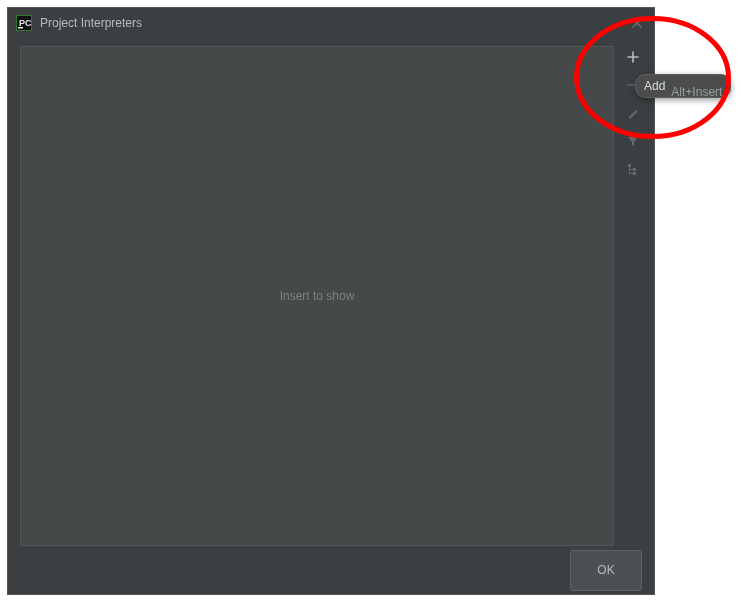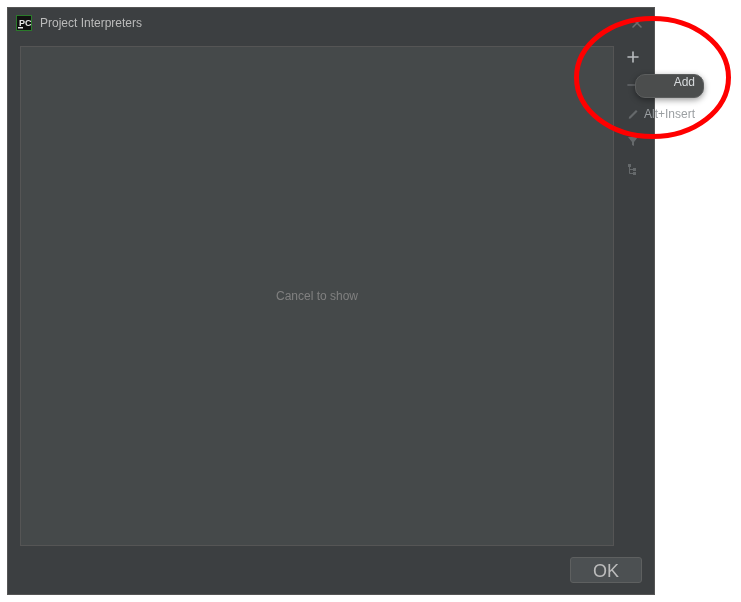--- a/index.html
+++ b/index.html
@@ -89,48 +89,47 @@
     .footer {
       height: 48px;
       display: flex;
       align-items: center;
       justify-content: flex-end;
       gap: 8px;
       padding: 0 12px;
     }
     .btn {
       min-width: 72px;
-      height: 26px;
+      height: 41px;
       background: #4c5052;
       border: 1px solid #5e6060;
       color: #bbbbbb;
-      font-size: 18px;
-      display: inline-flex;
-      align-items: flex-end;
+      font-size: 12px;
+      display: inline-flex;
+      align-items: center;
       justify-content: center;
       cursor: pointer;
       border-radius: 3px;
     }
     .tooltip {
       position: absolute;
       left: 635px;
       top: 74px;
       background: #4b4d4d;
       border: 1px solid #5c5e5e;
       color: #d7dadc;
       display: inline-flex;
-      align-items: flex-end;
+      align-items: center;
       height: 24px;
       padding: 0 8px;
       font-size: 12px;
       gap: 6px;
       border-radius: 10px;
       box-shadow: 0 2px 6px rgba(0,0,0,0.4);
       z-index: 20;
-      flex-direction: column;
     }
     .tooltip .shortcut { color: #9b9fa2; margin-top: 12px; }
     .annotation-ellipse {
       position: absolute;
       left: 572px;
       top: 14px;
       width: 161px;
       height: 127px;
       pointer-events: none;
       z-index: 30;
@@ -154,21 +153,21 @@
     <span class="title-spacer"></span>
     <span class="close-x">
       <svg width="12" height="12" viewBox="0 0 12 12">
           <path d="M2 2 L10 10 M10 2 L2 10" stroke="#6e6e6e" stroke-width="1.6" stroke-linecap="round"></path>
         </svg>
     </span>
   </div>
 
   <div class="content-row">
     <div class="list-panel">
-      <span>Cancel to show</span>
+      <span>Insert to show</span>
     </div>
     <div class="toolbar">
       <span class="tool-btn" title="Add">
         <svg width="14" height="14" viewBox="0 0 14 14">
             <path d="M7 2 V12 M2 7 H12" stroke="#b8bcbf" stroke-width="1.6" stroke-linecap="round"></path>
           </svg>
       </span>
       <span class="tool-btn disabled">
         <svg width="14" height="14" viewBox="0 0 14 14">
             <path d="M2 7 H12" stroke="#8f9396" stroke-width="1.6" stroke-linecap="round"></path>

